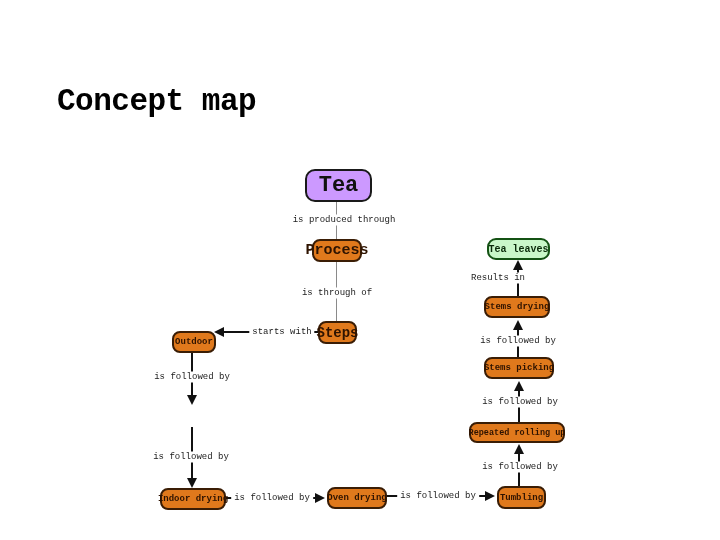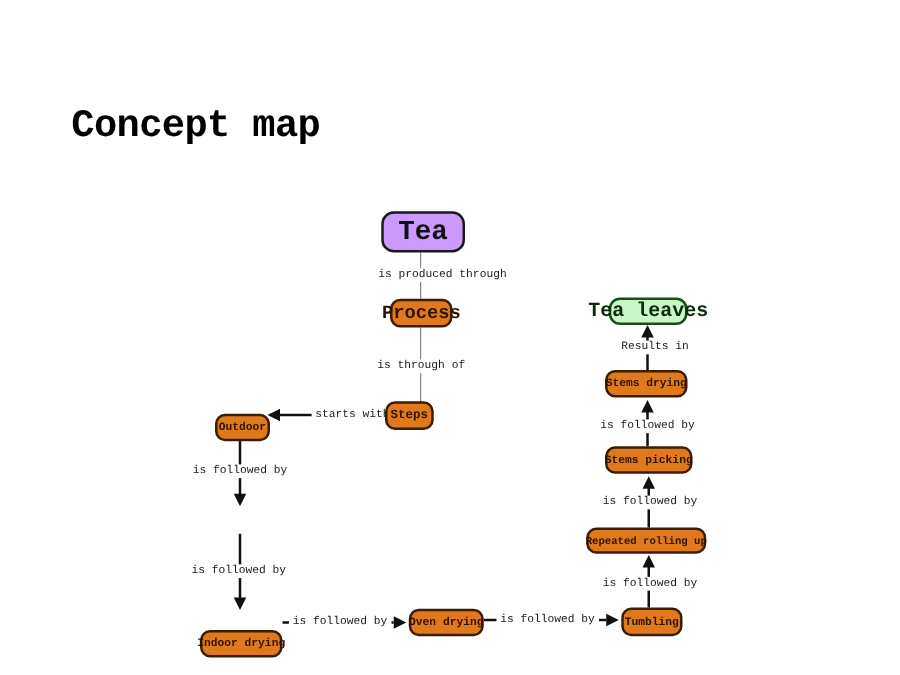--- a/index.html
+++ b/index.html
@@ -8,21 +8,21 @@
   .slide-title{position:absolute;left:57px;top:60px;font-size:31px;font-weight:600;
                color:#000;letter-spacing:-0.5px;white-space:nowrap;}
   
   .node{position:absolute;display:flex;align-items:center;justify-content:center;
         box-sizing:border-box;font-weight:bold;white-space:nowrap;text-align:center;}
   .node.orange{background:var(--step-fill,#e0791c);border:2px solid var(--step-border,#3a1d05);
                border-radius:8px;color:#2e1300;font-size:9px;}
   .node.purple{background:var(--concept-fill,#cc99ff);border:2px solid #1a1a1a;
                border-radius:10px;color:#111;font-size:22px;}
   .node.green{background:var(--result-fill,#c9f7c9);border:2px solid var(--result-border,#145214);
-              border-radius:9px;color:#0a2a0a;font-size:16px;}
+              border-radius:9px;color:#0a2a0a;font-size:10px;}
   
   .vline,.hline{position:absolute;background:var(--line,#111);}
   .vline{width:2px;}
   .hline{height:2px;}
   .vline.plain{width:1px;background:#8a8a8a;}
   
   .arr{position:absolute;width:0;height:0;}
   .arr.up{border-left:5px solid transparent;border-right:5px solid transparent;
           border-bottom:10px solid var(--line,#111);}
   .arr.down{border-left:5px solid transparent;border-right:5px solid transparent;
@@ -65,37 +65,37 @@
 
   <div class="vline" style="left:518px;top:366px;height:32px;"></div>
   <div class="arr up" style="left:514px;top:357px;"></div>
 
   <div class="vline" style="left:517px;top:305px;height:28px;"></div>
   <div class="arr up" style="left:513px;top:296px;"></div>
 
   <div class="vline" style="left:517px;top:245px;height:27px;"></div>
   <div class="arr up" style="left:513px;top:236px;"></div>
 
-  <div class="edge-label" style="left:354px;top:196px;">is produced through</div>
+  <div class="edge-label" style="left:344px;top:196px;">is produced through</div>
   <div class="edge-label" style="left:337px;top:269px;">is through of</div>
   <div class="edge-label" style="left:282px;top:308px;">starts with</div>
   <div class="edge-label" style="left:192px;top:353px;">is followed by</div>
   <div class="edge-label" style="left:191px;top:433px;">is followed by</div>
   <div class="edge-label" style="left:272px;top:474px;">is followed by</div>
   <div class="edge-label" style="left:438px;top:472px;">is followed by</div>
   <div class="edge-label" style="left:520px;top:443px;">is followed by</div>
   <div class="edge-label" style="left:520px;top:378px;">is followed by</div>
   <div class="edge-label" style="left:518px;top:317px;">is followed by</div>
-  <div class="edge-label" style="left:524px;top:254px;">Results in</div>
+  <div class="edge-label" style="left:498px;top:254px;">Results in</div>
 
   <div class="node purple" style="left:305px;top:145px;width:67px;height:33px;">Tea</div>
   <div class="node orange" style="left:312px;top:215px;width:50px;height:23px;font-size:15px;">Process</div>
-  <div class="node orange" style="left:308px;top:297px;width:39px;height:23px;font-size:10px;">Steps</div>
+  <div class="node orange" style="left:318px;top:297px;width:39px;height:23px;font-size:14px;">Steps</div>
   <div class="node orange" style="left:172px;top:307px;width:44px;height:22px;">Outdoor</div>
-  <div class="node orange" style="left:160px;top:480px;width:66px;height:22px;">Indoor drying</div>
+  <div class="node orange" style="left:160px;top:464px;width:66px;height:22px;">Indoor drying</div>
   <div class="node orange" style="left:327px;top:463px;width:60px;height:22px;">Oven drying</div>
   <div class="node orange" style="left:497px;top:462px;width:49px;height:23px;">Tumbling</div>
   <div class="node orange" style="left:469px;top:398px;width:96px;height:21px;font-size:8.5px;">Repeated rolling up</div>
   <div class="node orange" style="left:484px;top:333px;width:70px;height:22px;">Stems picking</div>
   <div class="node orange" style="left:484px;top:272px;width:66px;height:22px;">Stems drying</div>
   <div class="node green" style="left:487px;top:214px;width:63px;height:22px;">Tea leaves</div>
 
 </div>
 
 </body></html>

